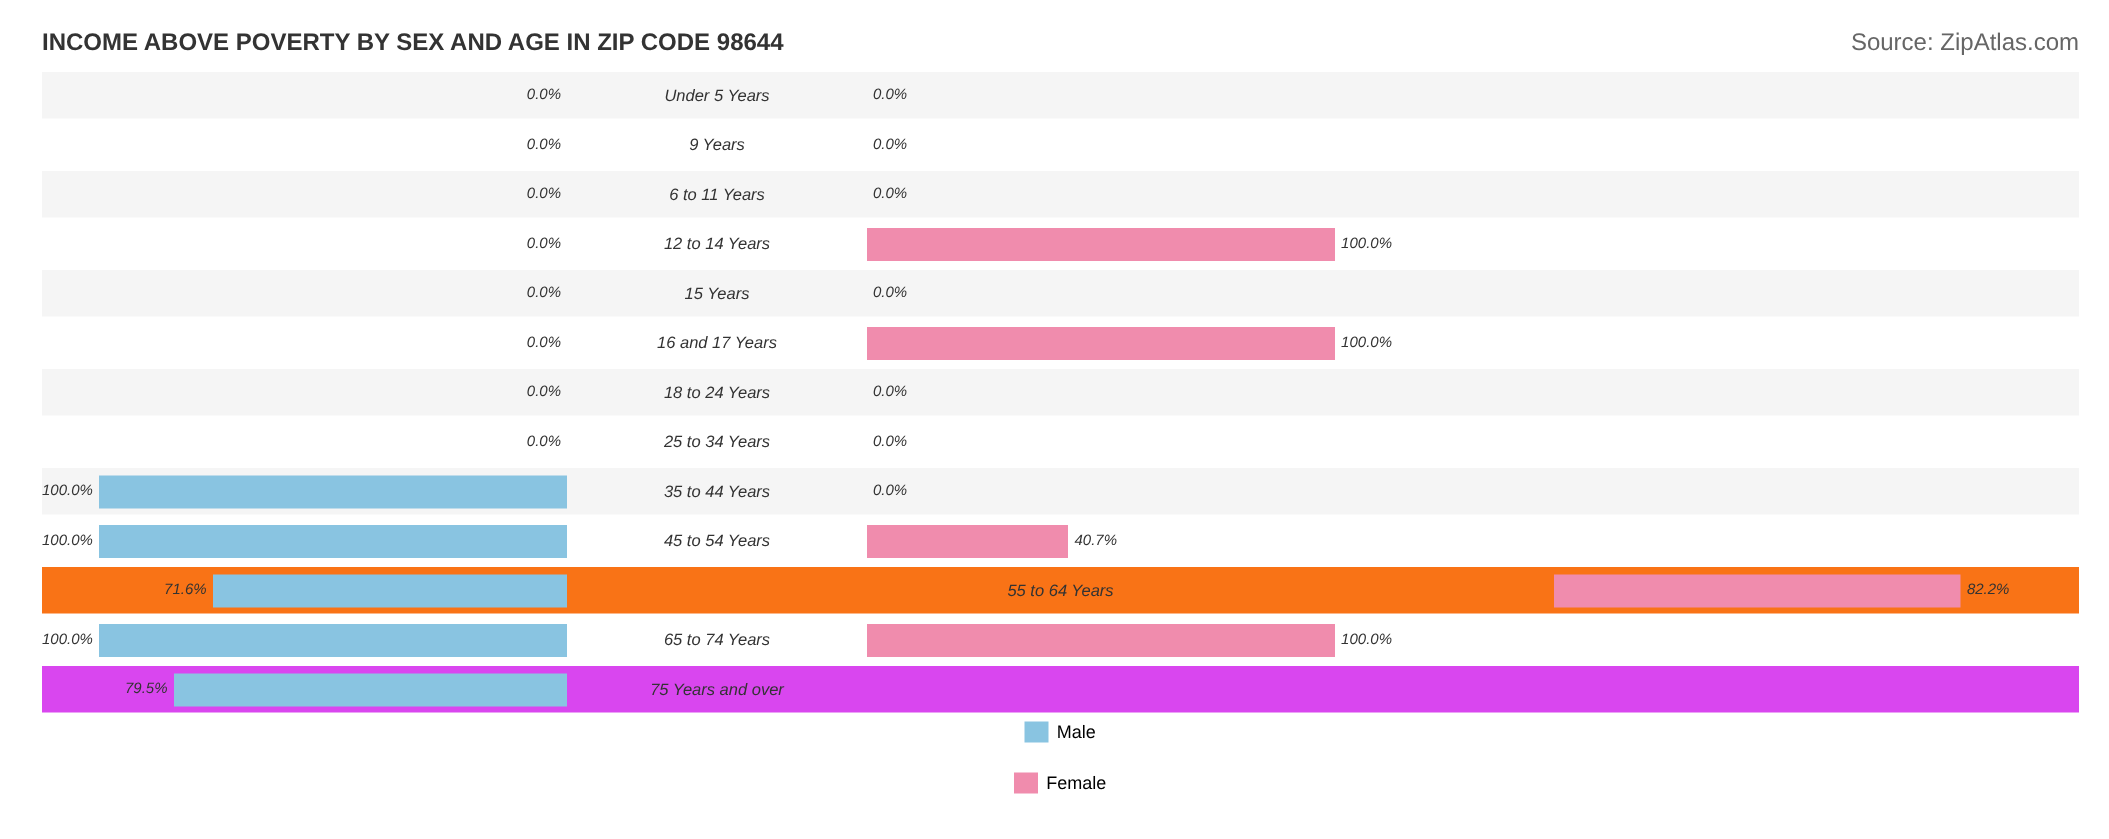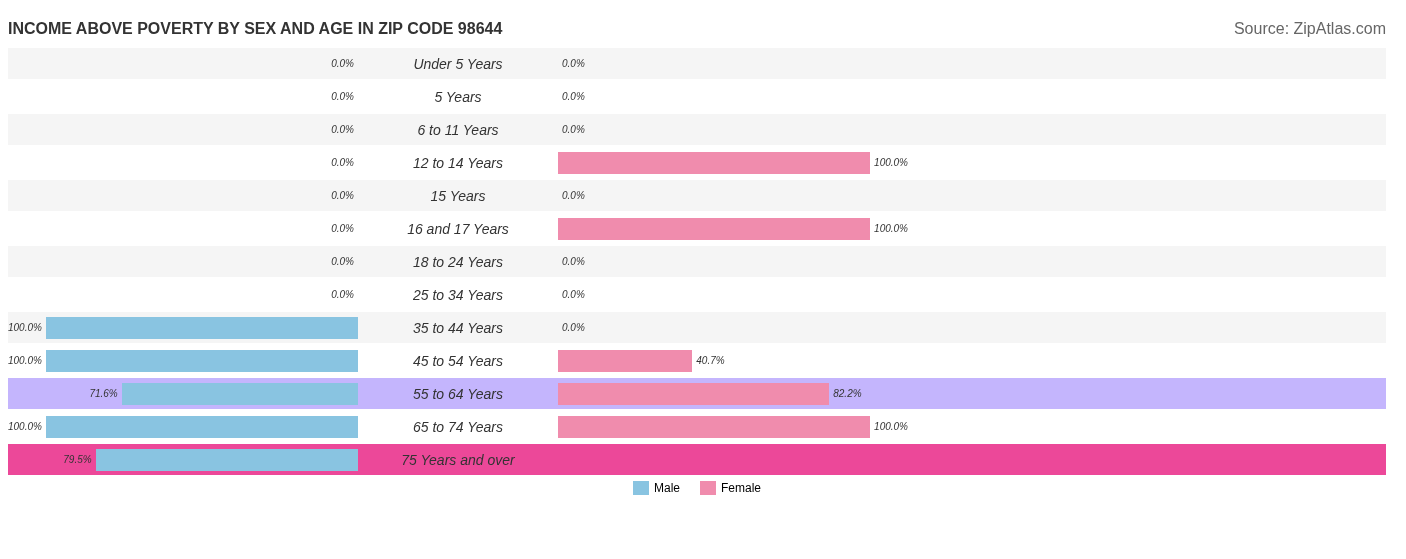--- a/index.html
+++ b/index.html
@@ -6,21 +6,21 @@
     body {
       font-family: Arial, sans-serif;
       background: #fff;
       width: 1406px;
       height: 559px;
       overflow: hidden;
     }
     .chart-container {
       width: 1406px;
       height: 559px;
-      padding: 20px 20px 40px 8px;
+      padding: 20px 20px 40px 28px;
       position: relative;
     }
     .chart-title {
       font-size: 16px;
       font-weight: bold;
       color: #333;
       margin-bottom: 4px;
     }
     .chart-source {
       position: absolute;
@@ -60,21 +60,21 @@
       width: 350px;
       display: flex;
       justify-content: flex-start;
       align-items: center;
       height: 100%;
       position: relative;
     }
     .label-area {
       width: 200px;
       text-align: center;
-      font-size: 14px;
+      font-size: 11px;
       color: #333;
       flex-shrink: 0;
     }
     .bar-male {
       background: #89c4e1;
       height: 22px;
       display: flex;
       align-items: center;
     }
     .bar-female {
@@ -95,20 +95,21 @@
       white-space: nowrap;
       margin-left: 4px;
     }
     .legend {
       display: flex;
       justify-content: center;
       align-items: center;
       gap: 20px;
       margin-top: 6px;
       font-size: 12px;
+      flex-direction: column;
     }
     .legend-item {
       display: flex;
       align-items: center;
       gap: 5px;
     }
     .legend-color {
       width: 16px;
       height: 14px;
     }
@@ -141,21 +142,21 @@
           </div>
           <div class="label-area">Under 5 Years</div>
           <div class="right-bar-area">
             <span class="right-zero">0.0%</span>
           </div>
         </div>
         <div class="row" style="background: rgb(255, 255, 255);">
           <div class="left-bar-area">
             <span class="left-zero">0.0%</span>
           </div>
-          <div class="label-area">5 Years</div>
+          <div class="label-area">9 Years</div>
           <div class="right-bar-area">
             <span class="right-zero">0.0%</span>
           </div>
         </div>
         <div class="row" style="background: rgb(245, 245, 245);">
           <div class="left-bar-area">
             <span class="left-zero">0.0%</span>
           </div>
           <div class="label-area">6 to 11 Years</div>
           <div class="right-bar-area">
@@ -223,21 +224,21 @@
           <div class="left-bar-area">
             <span class="bar-value-left">100.0%</span>
             <div class="bar-male" style="width: 330px;"></div>
           </div>
           <div class="label-area">45 to 54 Years</div>
           <div class="right-bar-area">
             <div class="bar-female" style="width: 134.31px;"></div>
             <span class="bar-value-right">40.7%</span>
           </div>
         </div>
-        <div class="row" style="background: #c4b5fd;">
+        <div class="row" style="background: #f97316; justify-content: space-between;">
           <div class="left-bar-area">
             <span class="bar-value-left">71.6%</span>
             <div class="bar-male" style="width: 236.28px;"></div>
           </div>
           <div class="label-area">55 to 64 Years</div>
           <div class="right-bar-area">
             <div class="bar-female" style="width: 271.26px;"></div>
             <span class="bar-value-right">82.2%</span>
           </div>
         </div>
@@ -245,21 +246,21 @@
           <div class="left-bar-area">
             <span class="bar-value-left">100.0%</span>
             <div class="bar-male" style="width: 330px;"></div>
           </div>
           <div class="label-area">65 to 74 Years</div>
           <div class="right-bar-area">
             <div class="bar-female" style="width: 330px;"></div>
             <span class="bar-value-right">100.0%</span>
           </div>
         </div>
-        <div class="row" style="background: #ec4899;">
+        <div class="row" style="background: #d946ef;">
           <div class="left-bar-area">
             <span class="bar-value-left">79.5%</span>
             <div class="bar-male" style="width: 262.35px;"></div>
           </div>
           <div class="label-area">75 Years and over</div>
         </div>
       </div>
 
     <div class="legend">
       <div class="legend-item">

